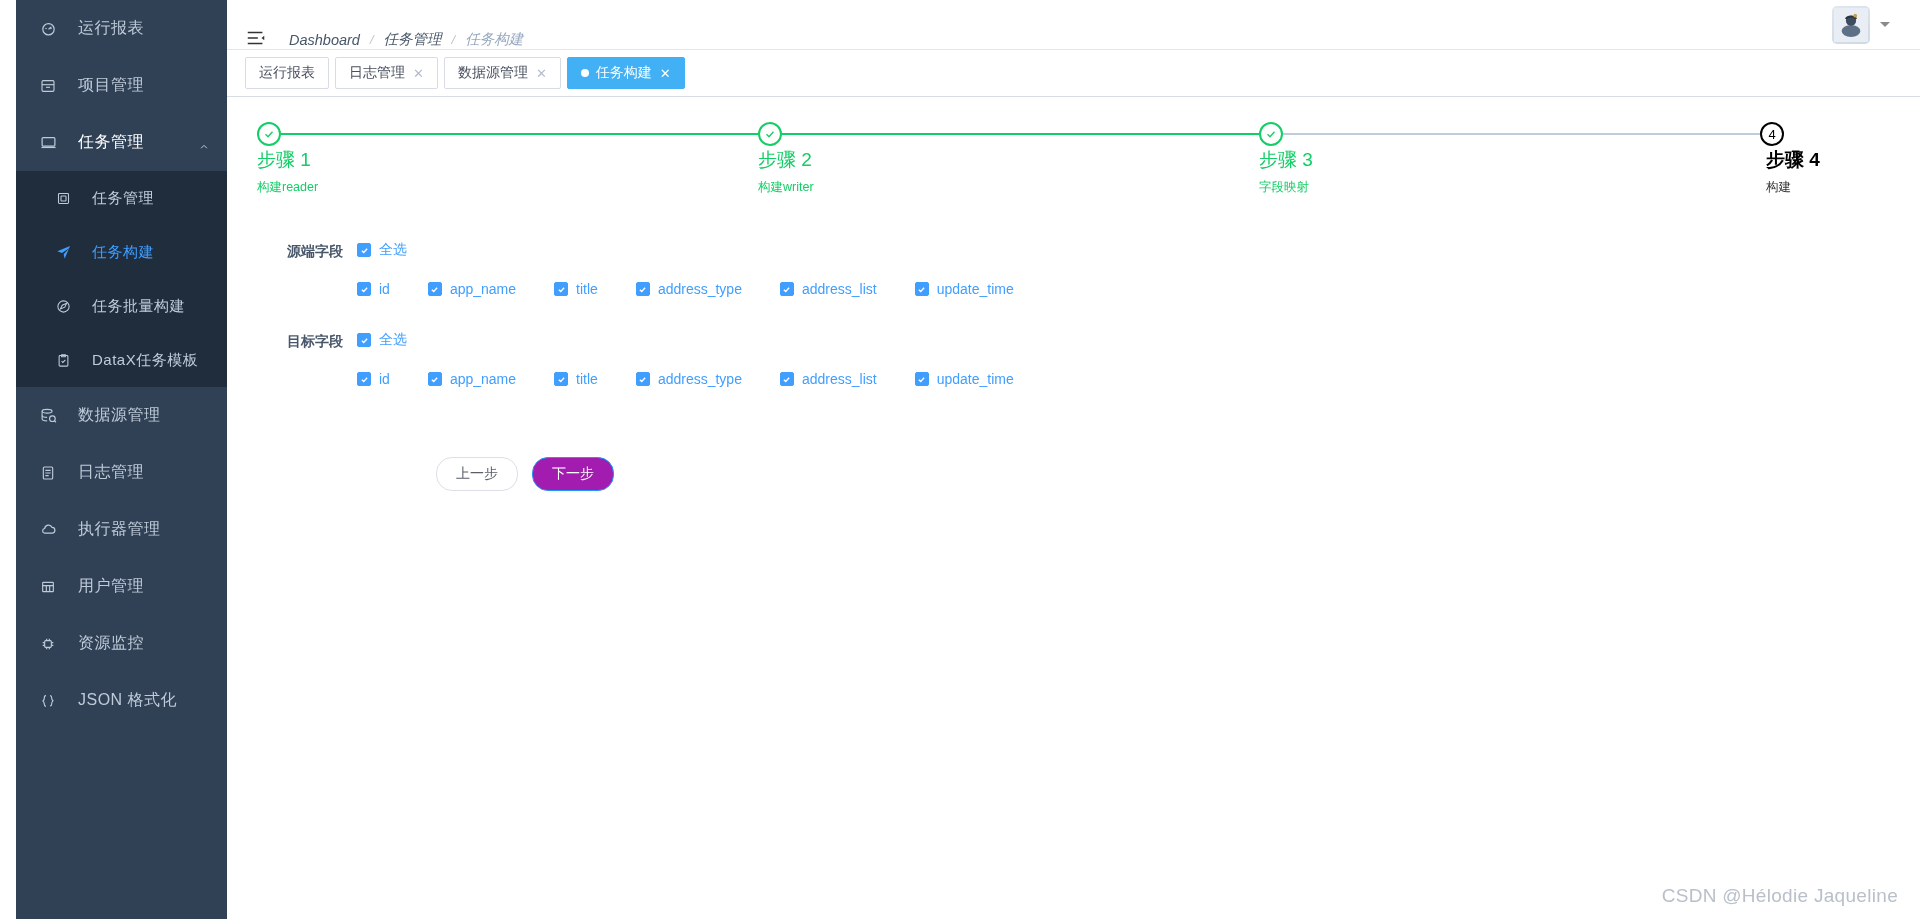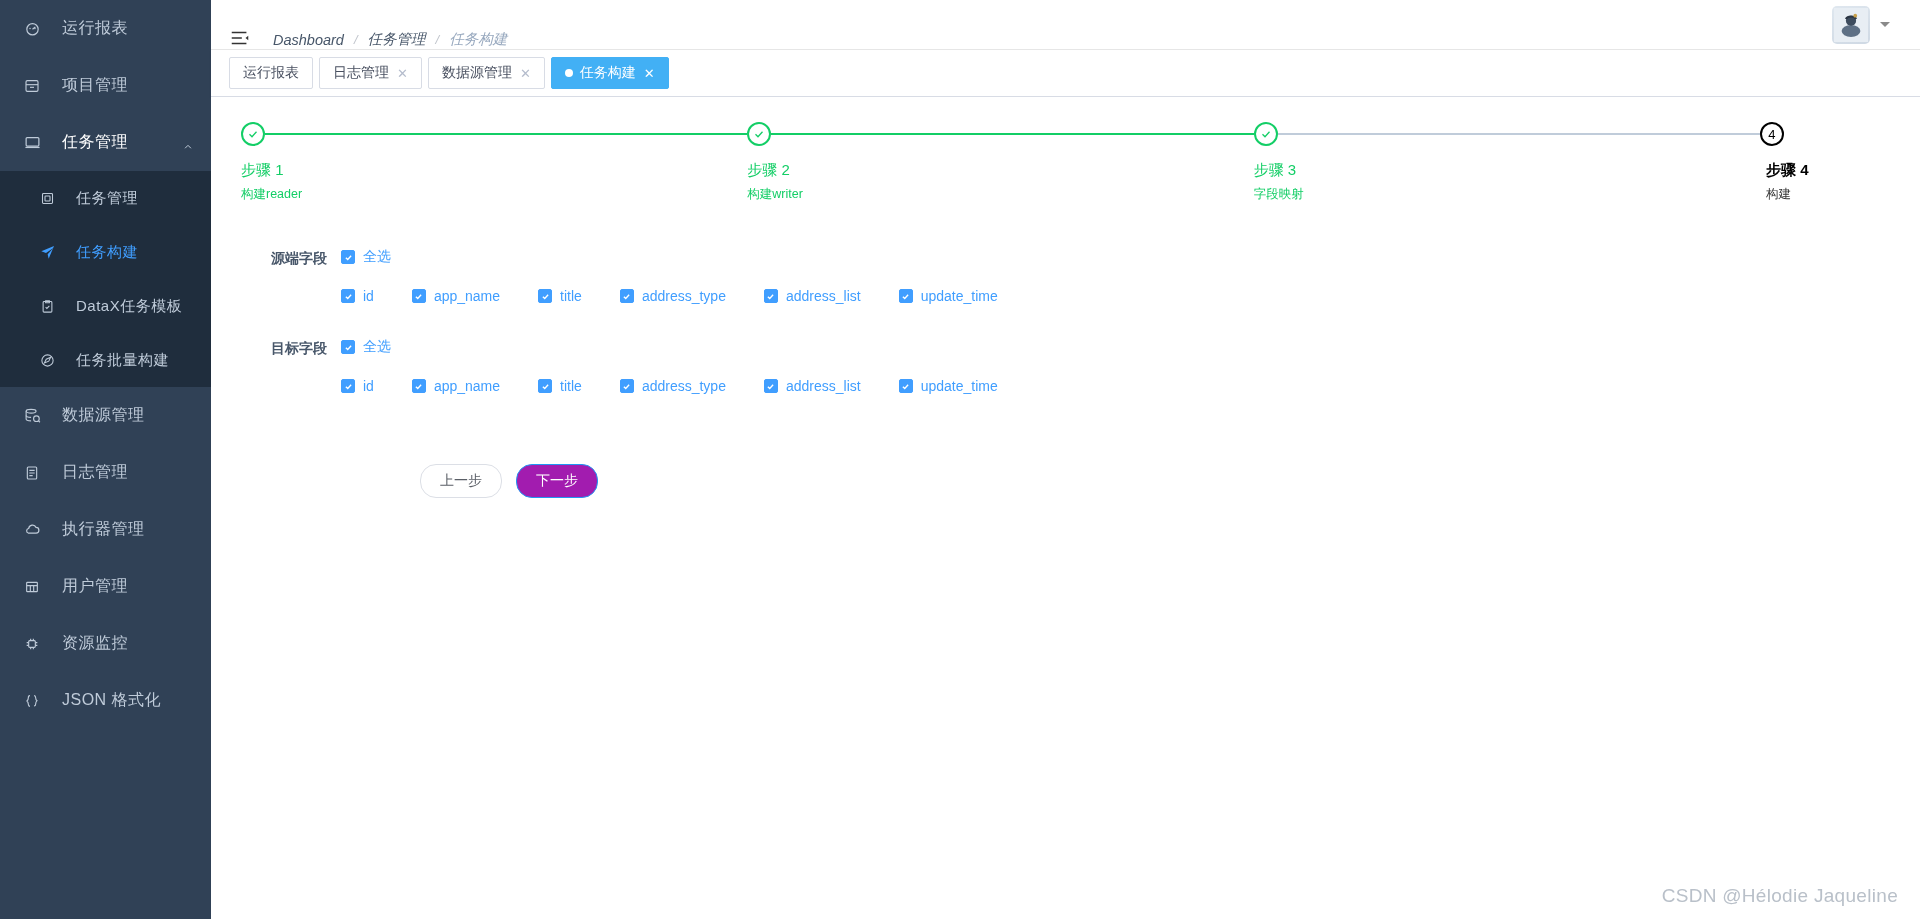--- a/index.html
+++ b/index.html
@@ -2,21 +2,21 @@
 <html><head>
 <meta charset="utf-8">
 <style>
   * { box-sizing: border-box; margin: 0; padding: 0; }
   html, body {
     width: 1920px; height: 919px;
     font-family: "Liberation Sans", "DejaVu Sans", sans-serif;
     background: #ffffff;
     overflow: hidden;
   }
-  .app { display: flex; width: 1920px; height: 919px; }
+  .app { display: flex; width: 1920px; height: 919px; padding-left: 16px; }
 
   
   .sidebar {
     width: 211px; min-width: 211px; height: 919px;
     background: #304156;
     overflow: hidden;
     position: relative;
   }
   .nav-item {
     display: flex; align-items: center;
@@ -136,21 +136,21 @@
   .step-circle.pending { border-color: #000000; }
   .step-circle svg { display: block; }
   .step-line {
     flex: 1; height: 2px; background: #13ce66; margin-left: 0;
   }
   .step-line.grey { background: #c0ccda; }
   .step-num {
     font-size: 13px; color: #000; line-height: 1;
   }
   .step-title {
-    margin-top: 14px; font-size: 15px; color: #13ce66; font-weight: 400;
+    font-size: 19px; color: #13ce66; font-weight: 400;
   }
   .step-title.pending { color: #000000; font-weight: bold; }
   .step-desc {
     margin-top: 6px; font-size: 12.5px; color: #13ce66;
   }
   .step-desc.pending { color: #333; }
   .step:last-child .step-title,
   .step:last-child .step-desc { text-align: left; padding-left: 6px;}
 
   
@@ -264,35 +264,35 @@
         <span class="nav-icon">
           <svg width="16" height="16" viewBox="0 0 24 24" fill="currentColor">
             <path d="M21 3L2 11l7 2.5L20 6l-8.5 9.5L13 22z"></path>
           </svg>
         </span>
         <span class="nav-label">任务构建</span>
       </div>
       <div class="nav-item">
         <span class="nav-icon">
           <svg width="15" height="15" viewBox="0 0 24 24" fill="none" stroke="currentColor" stroke-width="1.7">
+            <circle cx="12" cy="12" r="9"></circle>
+              <path d="M7 16l3-6 7-3-3 6z"></path>
+          </svg>
+        </span>
+        <span class="nav-label">任务批量构建</span>
+      </div>
+      <div class="nav-item">
+        <span class="nav-icon">
+          <svg width="15" height="15" viewBox="0 0 24 24" fill="none" stroke="currentColor" stroke-width="1.7">
             <rect x="5" y="4" width="14" height="17" rx="1.5"></rect>
               <path d="M9 3h6v3H9z"></path>
               <path d="M9 13l2 2 4-4"></path>
           </svg>
         </span>
         <span class="nav-label">DataX任务模板</span>
-      </div>
-      <div class="nav-item">
-        <span class="nav-icon">
-          <svg width="15" height="15" viewBox="0 0 24 24" fill="none" stroke="currentColor" stroke-width="1.7">
-            <circle cx="12" cy="12" r="9"></circle>
-              <path d="M7 16l3-6 7-3-3 6z"></path>
-          </svg>
-        </span>
-        <span class="nav-label">任务批量构建</span>
       </div>
     </div>
 
     <div class="nav-item">
       <span class="nav-icon">
         <svg width="17" height="17" viewBox="0 0 24 24" fill="none" stroke="currentColor" stroke-width="1.6">
           <ellipse cx="10" cy="6" rx="7" ry="2.6"></ellipse>
             <path d="M3 6v6c0 1.4 3.1 2.6 7 2.6"></path>
             <path d="M3 12v5c0 1.4 3.1 2.6 7 2.6"></path>
             <circle cx="17.5" cy="16.5" r="4"></circle>

